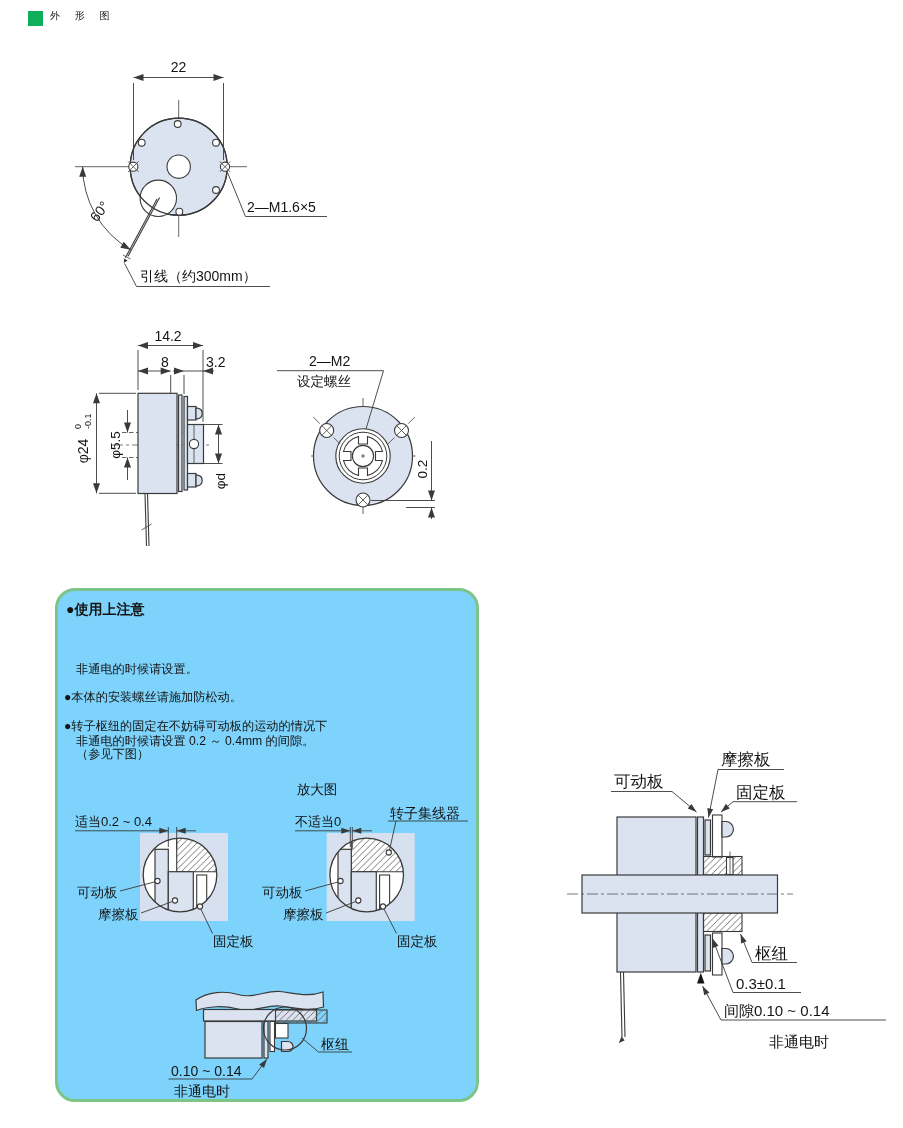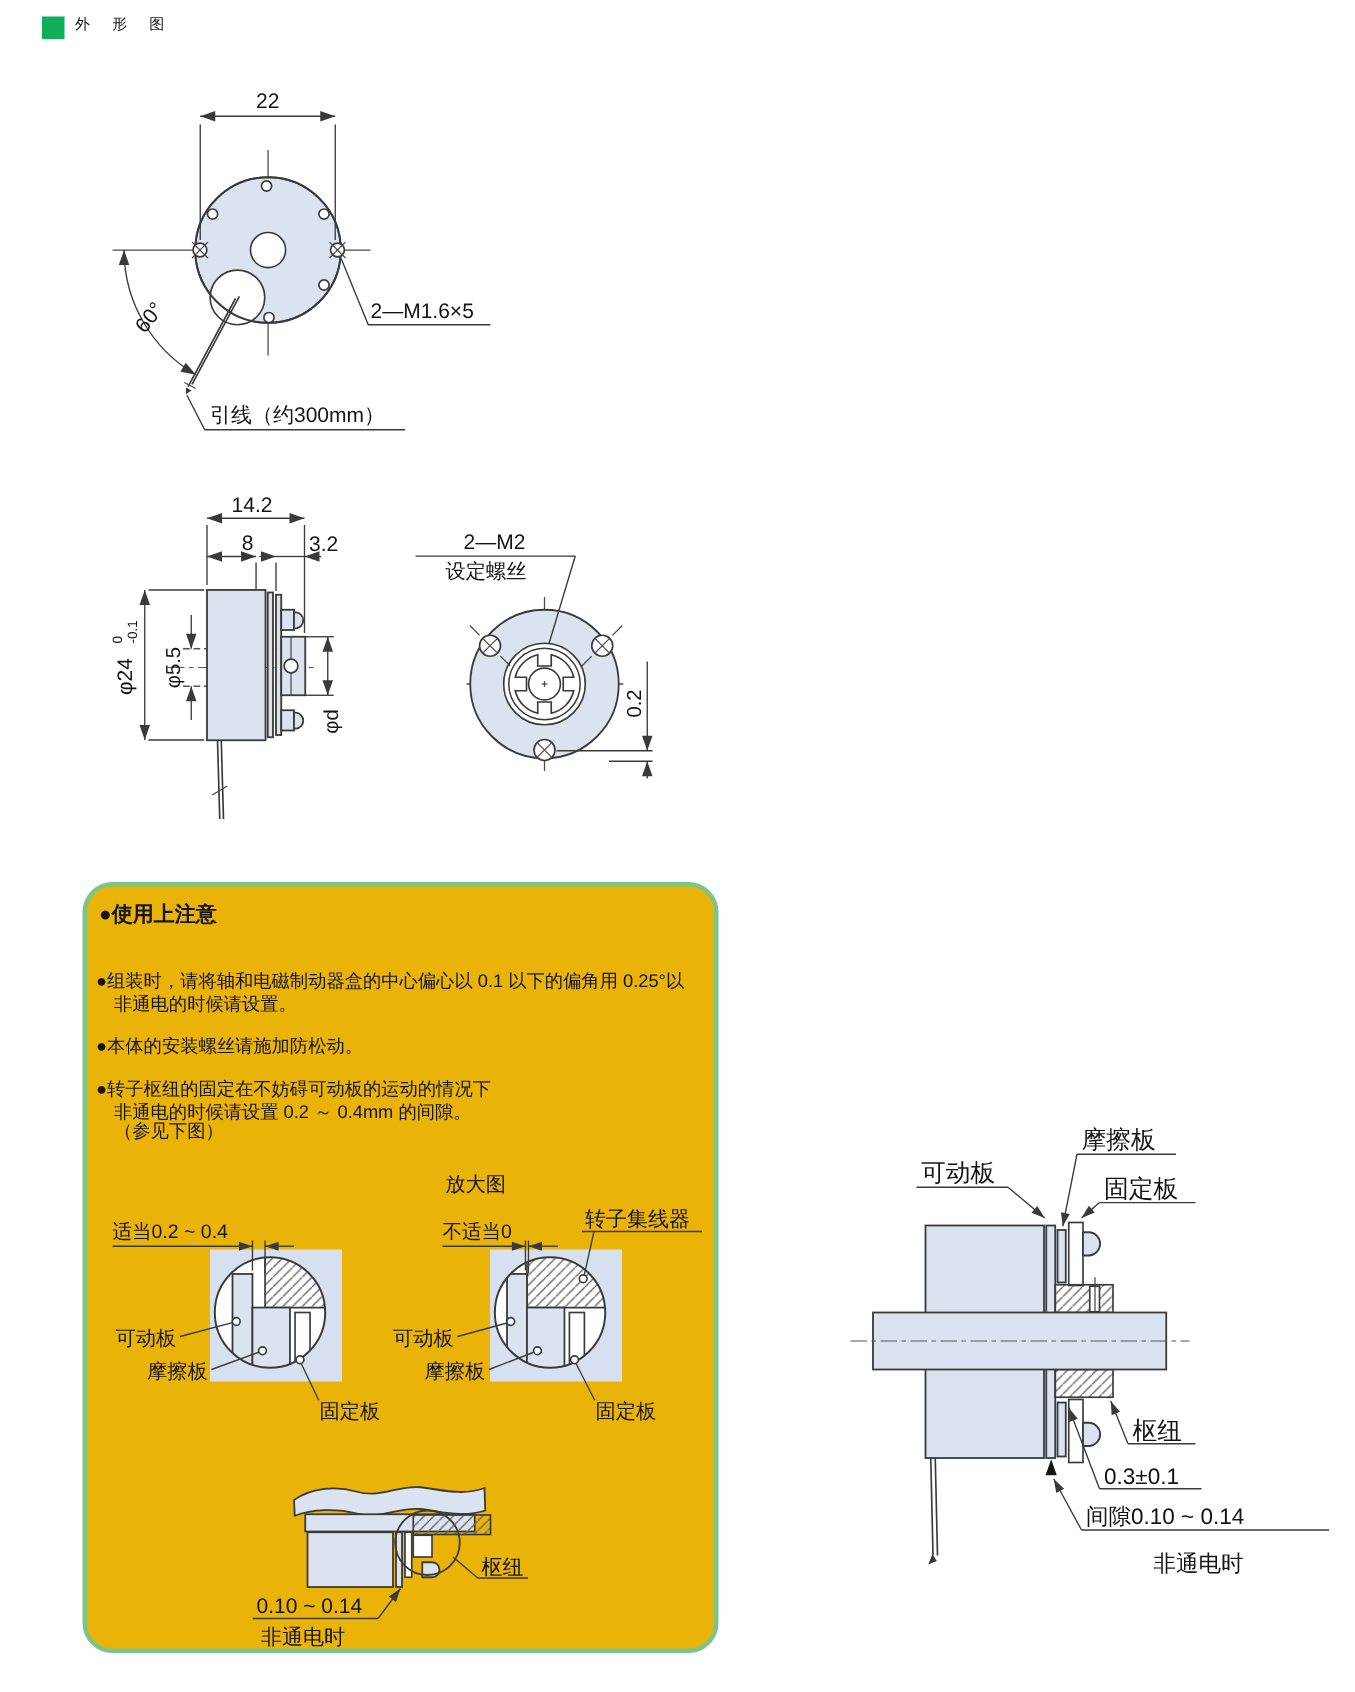--- a/index.html
+++ b/index.html
@@ -13,21 +13,21 @@
   .lt{stroke:#4a4a4a;stroke-width:0.85;fill:none;}
   .part{fill:#dbe3f1;stroke:#3a3a3a;stroke-width:1.2;}
   .partw{fill:#ffffff;stroke:#3a3a3a;stroke-width:1.1;}
   .dim{stroke:#3a3a3a;stroke-width:0.9;fill:none;}
   .cl{stroke:#555;stroke-width:0.8;stroke-dasharray:11 3 3 3;fill:none;}
   .dash{stroke:#555;stroke-width:0.9;stroke-dasharray:4.5 2.5;fill:none;}
   text{font-family:"Liberation Sans","DejaVu Sans",sans-serif;fill:#141414;}
   .t14{font-size:14px;}.t13{font-size:13.5px;}.t12{font-size:13px;}
   .t15{font-size:15px;}.t16{font-size:16.5px;}.t9{font-size:9px;}
   .notes{position:absolute;left:55px;top:588px;width:424px;height:514px;box-sizing:border-box;
-         border:3px solid #7dc489;border-radius:20px;background:#eab308;}
+         border:3px solid #7dc489;border-radius:20px;background:#7dd3fc;}
   .nh{position:absolute;left:8px;top:10px;font-size:14px;font-weight:600;white-space:nowrap;}
   .nb{position:absolute;font-size:12.2px;white-space:nowrap;letter-spacing:0;}
 </style>
 </head>
 <body>
 
 <div class="page">
 
   <div class="hdr">
     <span class="sq"></span>
@@ -201,21 +201,20 @@
       <line class="dim" x1="371" y1="500.5" x2="435" y2="500.5"></line>
       <line class="dim" x1="406" y1="507.5" x2="435" y2="507.5"></line>
       <line class="dim" x1="431.5" y1="441" x2="431.5" y2="500.5" marker-end="url(#ahs)"></line>
       <line class="dim" x1="431.5" y1="519" x2="431.5" y2="507.5" marker-end="url(#ahs)"></line>
       <text class="t13" x="423" y="473" text-anchor="middle" transform="rotate(-90 423 469)">0.2</text>
     </g>
   </svg>
 
   <div class="notes">
     <div class="nh">●使用上注意</div>
-    <div class="nb" style="left:6px;top:55px">●组装时，请将轴和电磁制动器盒的中心偏心以 0.1 以下的偏角用 0.25°以</div>
     <div class="nb" style="left:18px;top:70px">非通电的时候请设置。</div>
     <div class="nb" style="left:6px;top:98px">●本体的安装螺丝请施加防松动。</div>
     <div class="nb" style="left:6px;top:127px">●转子枢纽的固定在不妨碍可动板的运动的情况下</div>
     <div class="nb" style="left:18px;top:142px">非通电的时候请设置 0.2 ～ 0.4mm 的间隙。</div>
     <div class="nb" style="left:18px;top:155px">（参见下图）</div>
   </div>
 
   <svg style="left:60px;top:776px" width="410" height="174" viewBox="60 776 410 174">
     <defs>
       <marker id="ahm" markerUnits="userSpaceOnUse" markerWidth="11" markerHeight="8" refX="9.5" refY="4" orient="auto-start-reverse">

